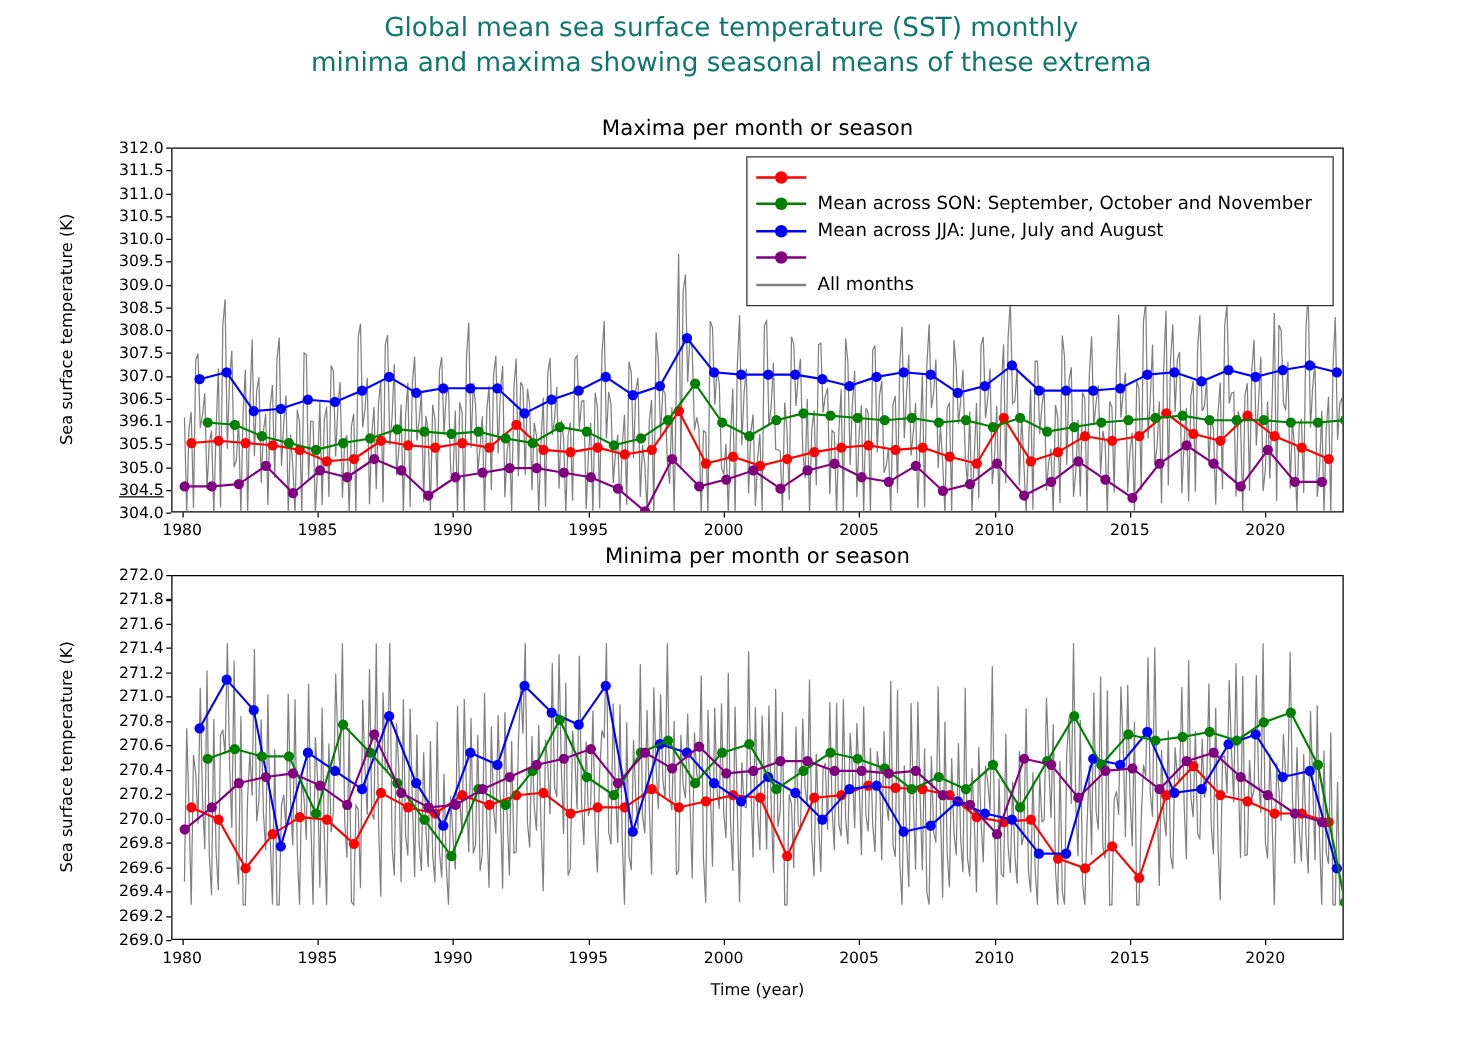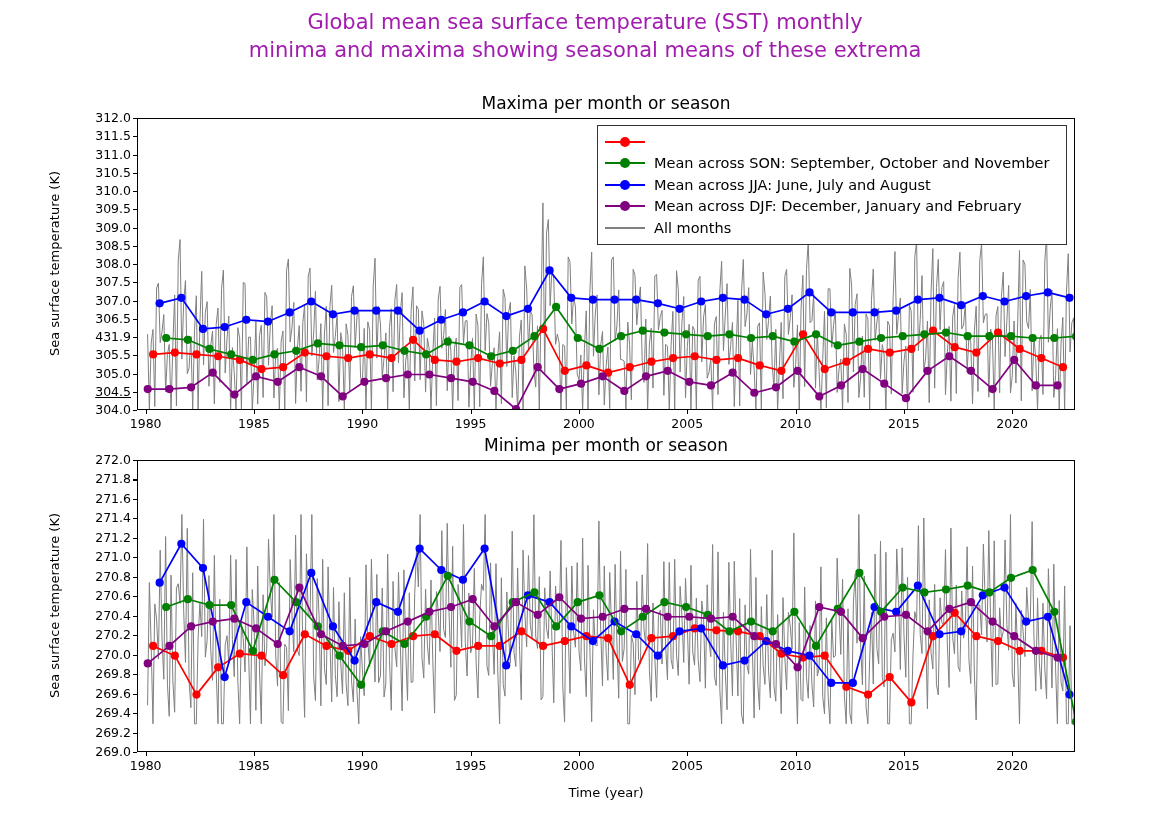--- a/index.html
+++ b/index.html
@@ -1,20 +1,20 @@
 <!DOCTYPE html>
 <html><head>
 <meta charset="utf-8">
 <style>
   html,body{margin:0;padding:0;background:#ffffff;}
   body{width:1170px;height:830px;font-family:"DejaVu Sans",sans-serif;color:#000;overflow:hidden;}
   #figure{position:relative;width:1170px;height:830px;}
   .suptitle{
     position:absolute;left:0;top:8px;width:1170px;text-align:center;
-    font-size:21px;line-height:28px;color:#a21caf;white-space:pre-line;
+    font-size:21px;line-height:28px;color:#0f766e;white-space:pre-line;
   }
   .axtitle{position:absolute;text-align:center;font-size:17px;color:#000;}
   .ylabel{
     position:absolute;font-size:13px;color:#000;
     transform-origin:50% 50%;transform:rotate(-90deg);white-space:nowrap;text-align:center;
   }
   .xlabel{position:absolute;font-size:13px;color:#000;text-align:center;}
   .plot{position:absolute;box-sizing:border-box;border:1.1px solid #000;background:#fff;overflow:hidden;}
   .plotsvg{position:absolute;left:0;top:0;}
   .ytick{position:absolute;font-size:12.5px;color:#000;text-align:right;white-space:nowrap;}
@@ -226,21 +226,21 @@
 
   <div id="ticks-max">
       <div class="ytick" style="left: 71px; top: 402px; width: 60px;">304.0</div>
       <div class="tickmark" style="left: 133px; top: 410px; width: 4px; height: 1.1px;"></div>
       <div class="ytick" style="left: 71px; top: 383.75px; width: 60px; text-decoration: underline;">304.5</div>
       <div class="tickmark" style="left: 133px; top: 391.75px; width: 4px; height: 1.1px;"></div>
       <div class="ytick" style="left: 71px; top: 365.5px; width: 60px;">305.0</div>
       <div class="tickmark" style="left: 133px; top: 373.5px; width: 4px; height: 1.1px;"></div>
       <div class="ytick" style="left: 71px; top: 347.25px; width: 60px;">305.5</div>
       <div class="tickmark" style="left: 133px; top: 355.25px; width: 4px; height: 1.1px;"></div>
-      <div class="ytick" style="left: 71px; top: 329px; width: 60px;">431.9</div>
+      <div class="ytick" style="left: 71px; top: 329px; width: 60px;">396.1</div>
       <div class="tickmark" style="left: 133px; top: 337px; width: 4px; height: 1.1px;"></div>
       <div class="ytick" style="left: 71px; top: 310.75px; width: 60px;">306.5</div>
       <div class="tickmark" style="left: 133px; top: 318.75px; width: 4px; height: 1.1px;"></div>
       <div class="ytick" style="left: 71px; top: 292.5px; width: 60px;">307.0</div>
       <div class="tickmark" style="left: 133px; top: 300.5px; width: 4px; height: 1.1px;"></div>
       <div class="ytick" style="left: 71px; top: 274.25px; width: 60px;">307.5</div>
       <div class="tickmark" style="left: 133px; top: 282.25px; width: 4px; height: 1.1px;"></div>
       <div class="ytick" style="left: 71px; top: 256px; width: 60px;">308.0</div>
       <div class="tickmark" style="left: 133px; top: 264px; width: 4px; height: 1.1px;"></div>
       <div class="ytick" style="left: 71px; top: 237.75px; width: 60px;">308.5</div>
@@ -298,21 +298,20 @@
           <div class="legline" style="background: rgb(0, 0, 255);"></div>
           <div class="legdot" style="background: rgb(0, 0, 255);"></div>
         </div>
         <div class="legtext">Mean across JJA: June, July and August</div>
       </div>
       <div class="legrow">
         <div class="legswatch">
           <div class="legline" style="background: rgb(128, 0, 128);"></div>
           <div class="legdot" style="background: rgb(128, 0, 128);"></div>
         </div>
-        <div class="legtext">Mean across DJF: December, January and February</div>
       </div>
       <div class="legrow">
         <div class="legswatch">
           <div class="legline" style="background: rgb(128, 128, 128);"></div>
         </div>
         <div class="legtext">All months</div>
       </div>
     </div>
 
   <div class="axtitle" style="left:137px;top:435px;width:938px;">Minima per month or season</div>

